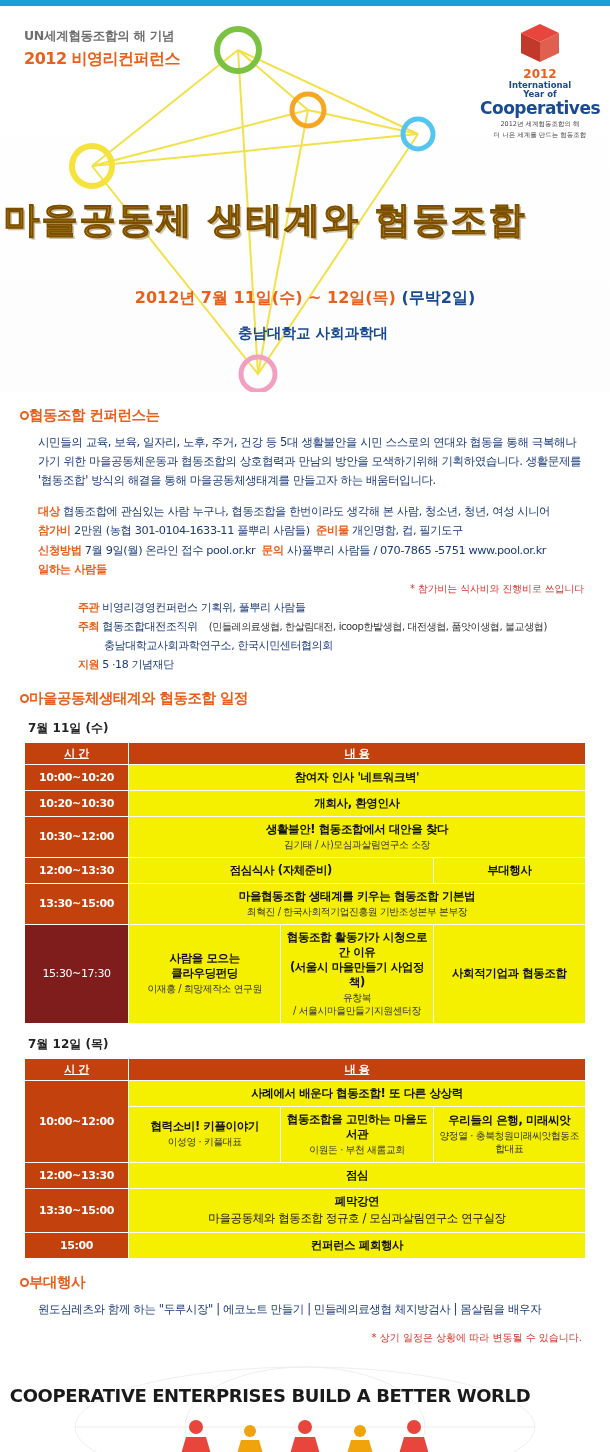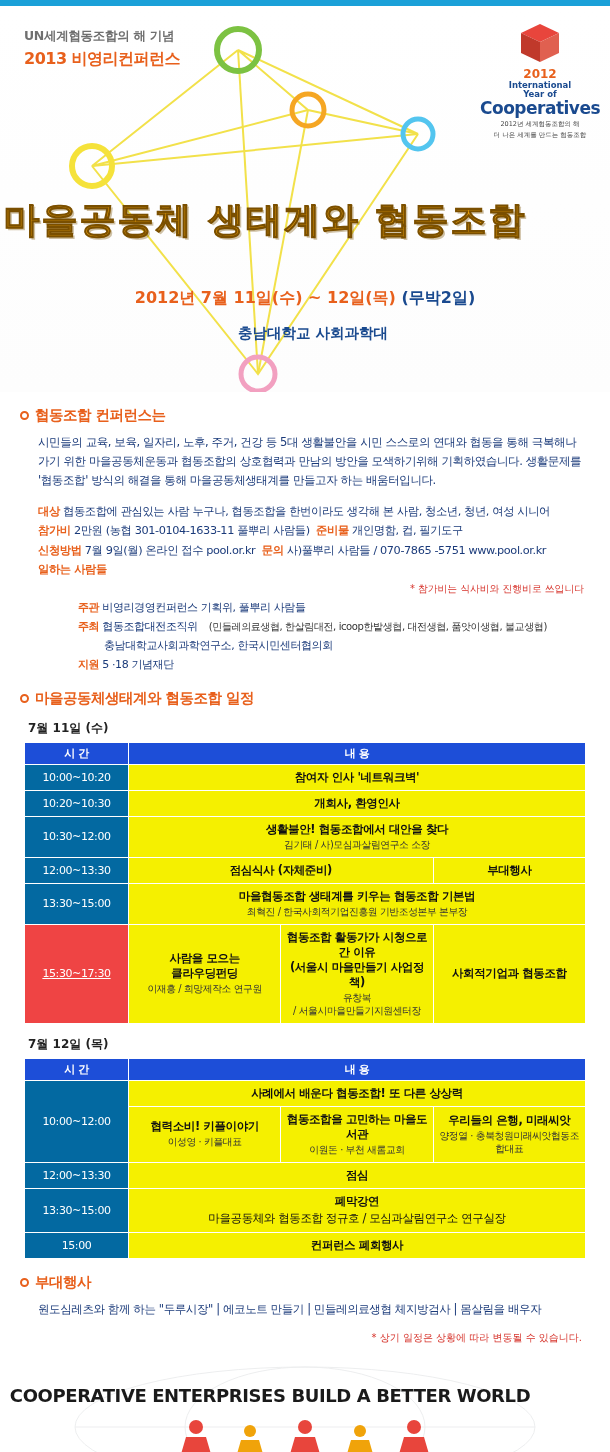--- a/index.html
+++ b/index.html
@@ -41,43 +41,43 @@
     -webkit-text-stroke: 1px #7a4f00;
     text-shadow: 2px 2px 0 rgba(120,80,0,0.35);
   }
   .dateline { position:absolute; left:0; top:282px; width:610px; text-align:center; z-index:5; font-size:16px; font-weight:bold;}
   .dateline .y { color:#e8601c; }
   .dateline .k { color:#1a4a8f; }
   .place { position:absolute; left:8px; top:318px; width:610px; text-align:center; z-index:5;
            font-size:14.5px; font-weight:bold; color:#1a4a8f; }
 
   
-  .sec-head { display:flex; align-items:center; gap:6px; margin:14px 0 8px 20px; }
+  .sec-head { display:flex; align-items:center; margin:14px 0 8px 20px; }
   .sec-head .ring { width:9px; height:9px; border:2.5px solid #e8601c; border-radius:50%; }
   .sec-head .txt { color:#e8601c; font-size:14.5px; font-weight:bold; letter-spacing:-0.5px; }
 
   .body-para { color:#1a3a7a; font-size:11.5px; line-height:1.65; margin:0 24px 0 38px; letter-spacing:-0.4px;}
   .info { margin:12px 24px 0 38px; font-size:11.3px; line-height:1.72; letter-spacing:-0.4px;}
   .info .lbl { color:#e8601c; font-weight:bold; }
   .info .blue { color:#1a3a7a; }
   .note { color:#d6332b; font-size:9.8px; text-align:right; margin:3px 26px 0 0; }
   .org { margin:2px 24px 0 78px; font-size:11px; line-height:1.75; color:#1a3a7a; letter-spacing:-0.4px;}
   .org .lbl { color:#e8601c; font-weight:bold; }
   .org .small { font-size:10px; color:#333;margin-left:8px; }
 
   .daylabel { margin:12px 0 5px 28px; font-size:12px; font-weight:bold; color:#222;}
 
   table.sched { width:562px; margin:0 auto; border-collapse:collapse; table-layout:fixed; }
   table.sched td, table.sched th { border:1px solid #ffffff; font-size:11px; text-align:center; letter-spacing:-0.4px;}
-  .th { background:#1d4ed8; color:#ffffff; font-weight:bold; height:22px; font-size:11.5px; letter-spacing:4px;}
-  .time { background:#0369a1; color:#ffffff; font-weight:normal; width:104px; font-size:10.5px;}
+  .th { background:#c2410c; color:#ffffff; font-weight:bold; height:22px; font-size:11.5px; letter-spacing:4px;text-decoration:underline;}
+  .time { background:#c2410c; color:#ffffff; font-weight:bold; width:104px; font-size:10.5px;}
   .cell { background:#f5f000; color:#111; padding:5px 4px; }
   .cell b { font-size:11.5px; }
   .cell .sub { font-size:9.8px; color:#333; display:block; margin-top:2px;}
-  .green-big { background:#ef4444; color:#ffffff;text-decoration:underline; }
+  .green-big { background:#7f1d1d; color:#ffffff; }
 
   .foot-note { color:#d6332b; font-size:10px; text-align:right; margin:12px 28px 0 0;}
   .foot { position:relative; height:110px; margin-top:6px; background:#ffffff; overflow:hidden;}
   .foot-txt { position:absolute; left:0; top:34px; width:540px; text-align:center;
               font-size:18px; font-weight:bold; color:#1a1a1a; letter-spacing:-0.4px;}
   .foot-people { position:absolute; left:0; bottom:0; width:610px; height:46px;}
   .globe { position:absolute; left:0; top:6px; width:610px; height:96px; opacity:.18;}
 </style>
 </head>
 <body>
@@ -96,21 +96,21 @@
     </g>
     <circle cx="238" cy="44" r="21" fill="none" stroke="#7cc242" stroke-width="6"></circle>
     <circle cx="308" cy="104" r="16" fill="none" stroke="#f5a623" stroke-width="5"></circle>
     <circle cx="418" cy="128" r="15" fill="none" stroke="#53c5ef" stroke-width="5"></circle>
     <circle cx="92" cy="160" r="20" fill="none" stroke="#f5e23a" stroke-width="6"></circle>
     <circle cx="258" cy="368" r="17" fill="none" stroke="#f2a0c0" stroke-width="5"></circle>
   </svg>
 
   <div class="hero-head">
     <div class="l1">UN세계협동조합의 해 기념</div>
-    <div class="l2">2013 비영리컨퍼런스</div>
+    <div class="l2">2012 비영리컨퍼런스</div>
   </div>
 
   <div class="logo-box">
     <div class="cube">
       <svg viewBox="0 0 46 44" width="46" height="44">
         <polygon points="23,2 42,11 23,20 4,11" fill="#e8453c"></polygon>
         <polygon points="4,11 23,20 23,40 4,31" fill="#c0392b"></polygon>
         <polygon points="23,20 42,11 42,31 23,40" fill="#e06050"></polygon>
       </svg>
     </div>

